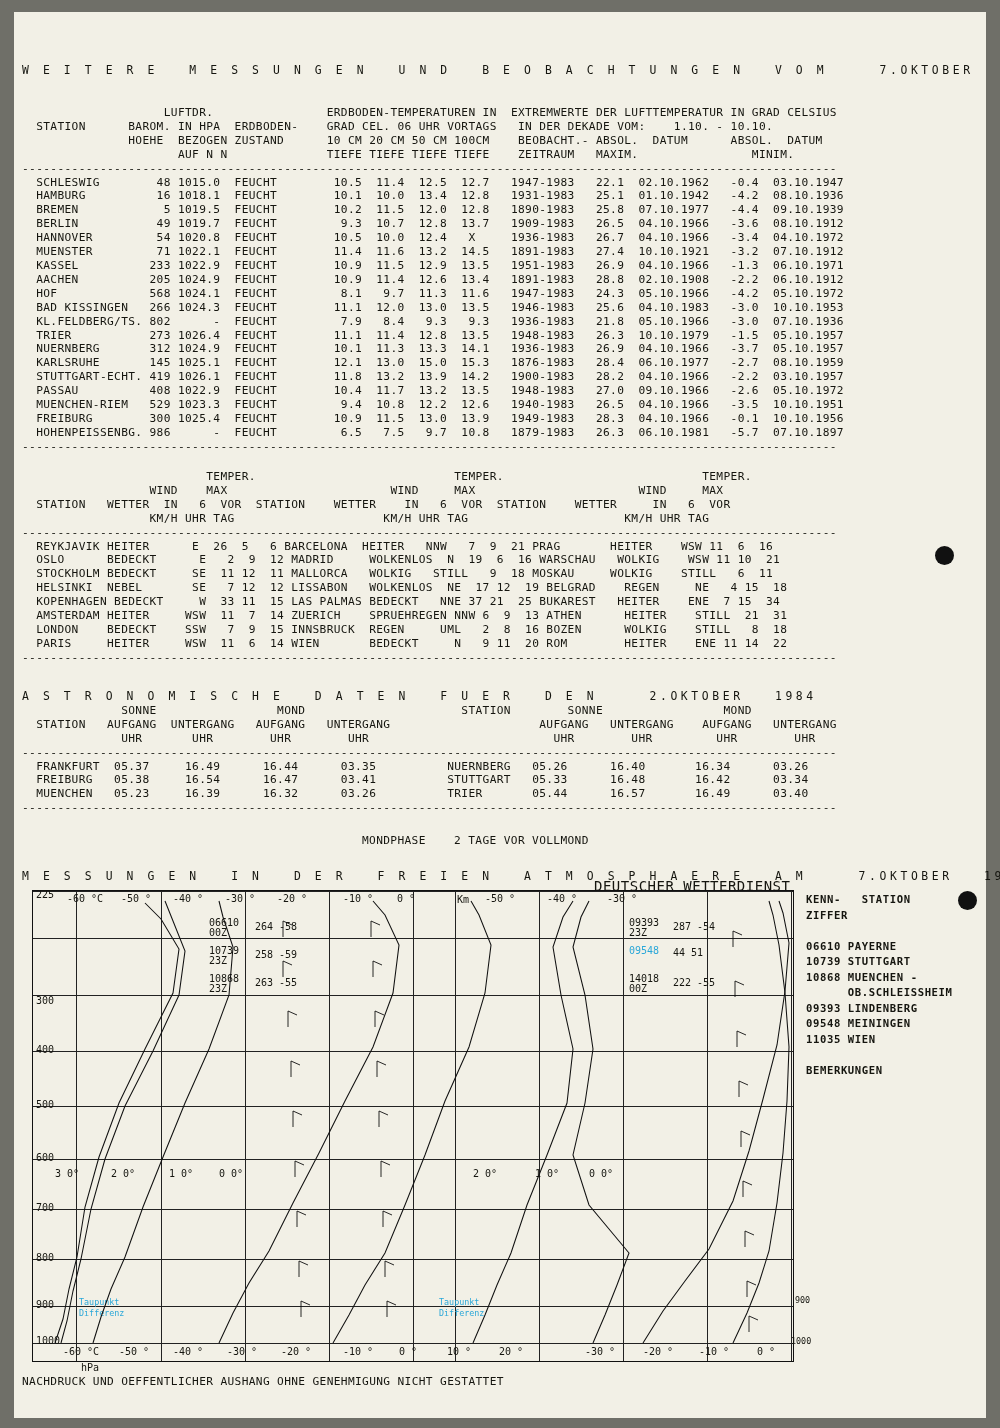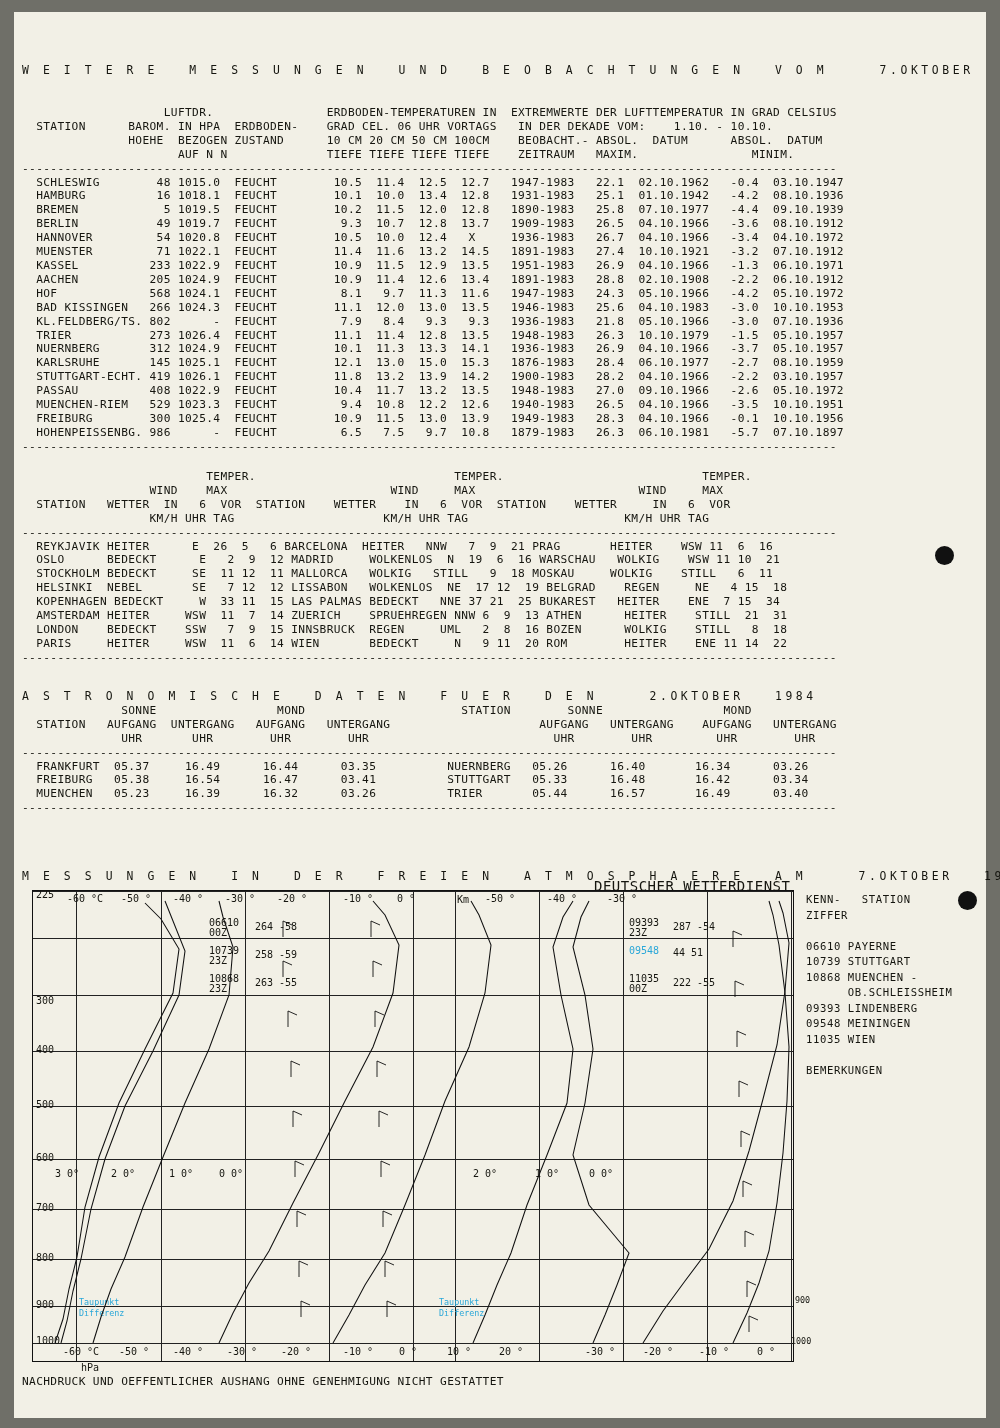--- a/index.html
+++ b/index.html
@@ -37,21 +37,21 @@
   #chart{position:absolute;left:18px;top:878px;width:760px;height:470px;border:1.3px solid #111;background:#f2f0e6;}
   #chart .vline,#chart .hline{position:absolute;background:#222;}
   #chart .vline{width:1px;top:0;bottom:0;}
   #chart .hline{height:1px;left:0;right:0;}
   #chart .ylab{position:absolute;left:3px;font-size:10px;font-family:"DejaVu Sans Mono",monospace;}
   #chart .tiny{position:absolute;font-size:10px;font-family:"DejaVu Sans Mono",monospace;color:#15150f;}
   #chart .tinyb{position:absolute;font-size:8.4px;font-family:"DejaVu Sans Mono",monospace;color:#15150f;}
   #chart .cyan{color:#2aa7d8;}
   #chart svg{position:absolute;left:0;top:0;}
   #legend{position:absolute;left:792px;top:880px;width:190px;}
-  #legend pre{font-size:10.6px;line-height:15.5px;letter-spacing:0.6px;}
+  #legend pre{font-size:10.6px;line-height:15.5px;letter-spacing:0.6px;font-weight:bold;}
   .dot{position:absolute;width:19px;height:19px;border-radius:50%;background:#111;}
   #dot1{left:921px;top:534px;}
   #dot2{left:944px;top:879px;}
   .wds{position:absolute;left:580px;top:866px;font-size:14px;font-family:"DejaVu Sans Mono",monospace;letter-spacing:0.5px;}
   .datestamp{position:absolute;left:640px;top:880px;font-size:10px;font-family:"DejaVu Sans Mono",monospace;}
 </style>
 </head>
 <body>
 
 <div id="page">
@@ -116,20 +116,23 @@
       <pre>              SONNE                 MOND                      STATION        SONNE                 MOND
   STATION   AUFGANG  UNTERGANG   AUFGANG   UNTERGANG                     AUFGANG   UNTERGANG    AUFGANG   UNTERGANG
               UHR       UHR        UHR        UHR                          UHR        UHR         UHR        UHR</pre>
       <pre>-------------------------------------------------------------------------------------------------------------------</pre>
       <pre>  FRANKFURT  05.37     16.49      16.44      03.35          NUERNBERG   05.26      16.40       16.34      03.26
   FREIBURG   05.38     16.54      16.47      03.41          STUTTGART   05.33      16.48       16.42      03.34
   MUENCHEN   05.23     16.39      16.32      03.26          TRIER       05.44      16.57       16.49      03.40</pre>
       <pre>-------------------------------------------------------------------------------------------------------------------</pre>
     </div>
 
+    <div class="block" id="moon">
+      <pre style="padding-left:340px">MONDPHASE    2 TAGE VOR VOLLMOND</pre>
+    </div>
 
     <div class="block" id="atmos-title">
       <pre class="sp">M E S S U N G E N   I N   D E R   F R E I E N   A T M O S P H A E R E   A M     7.OKTOBER   1984   00 UHR</pre>
     </div>
 
     <div class="wds">DEUTSCHER WETTERDIENST</div>
     <div class="datestamp">7.10.1984   00Z</div>
 
     <div id="chart">
 
@@ -207,21 +210,21 @@
       <div class="tiny" style="left:176px;top:64px">23Z</div>
       <div class="tiny" style="left:222px;top:58px">258 -59</div>
       <div class="tiny" style="left:176px;top:82px">10868</div>
       <div class="tiny" style="left:176px;top:92px">23Z</div>
       <div class="tiny" style="left:222px;top:86px">263 -55</div>
       <div class="tiny" style="left:596px;top:26px">09393</div>
       <div class="tiny" style="left:596px;top:36px">23Z</div>
       <div class="tiny" style="left:640px;top:30px">287 -54</div>
       <div class="tiny cyan" style="left:596px;top:54px">09548</div>
       <div class="tiny" style="left:640px;top:56px">44  51</div>
-      <div class="tiny" style="left:596px;top:82px">11035</div>
+      <div class="tiny" style="left:596px;top:82px">14018</div>
       <div class="tiny" style="left:596px;top:92px">00Z</div>
       <div class="tiny" style="left:640px;top:86px">222 -55</div>
 
       <div class="tinyb cyan" style="left:46px;top:406px;white-space:pre;line-height:11px">Taupunkt
 Differenz</div>
       <div class="tinyb cyan" style="left:406px;top:406px;white-space:pre;line-height:11px">Taupunkt
 Differenz</div>
       <div class="tinyb" style="left:762px;top:404px">900</div>
       <div class="tinyb" style="left:758px;top:445px">1000</div>
 

